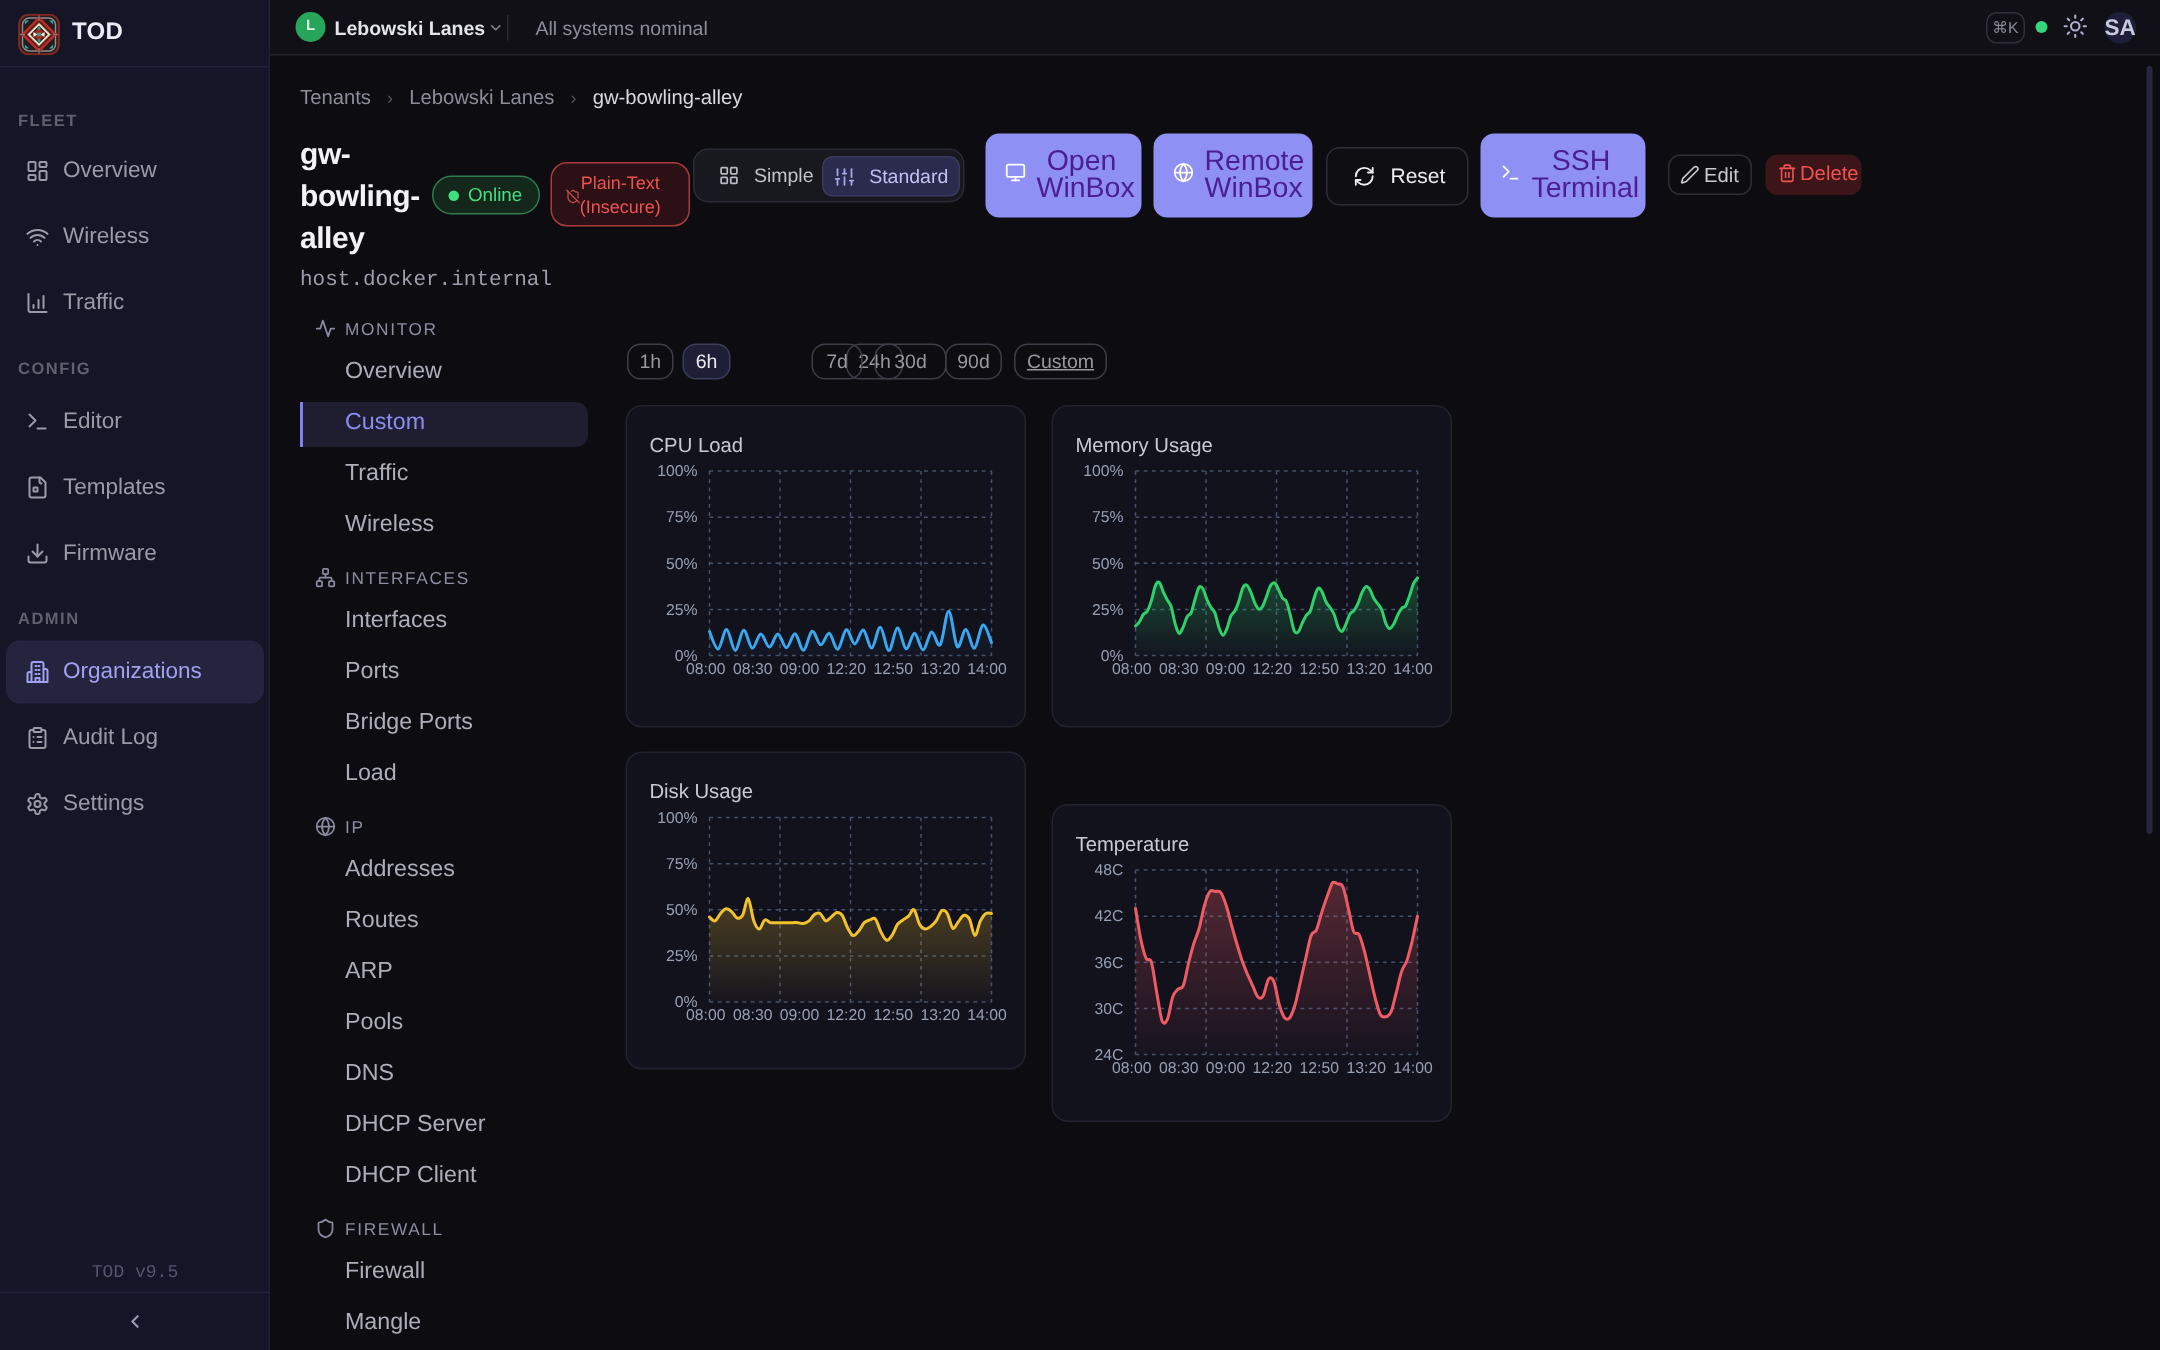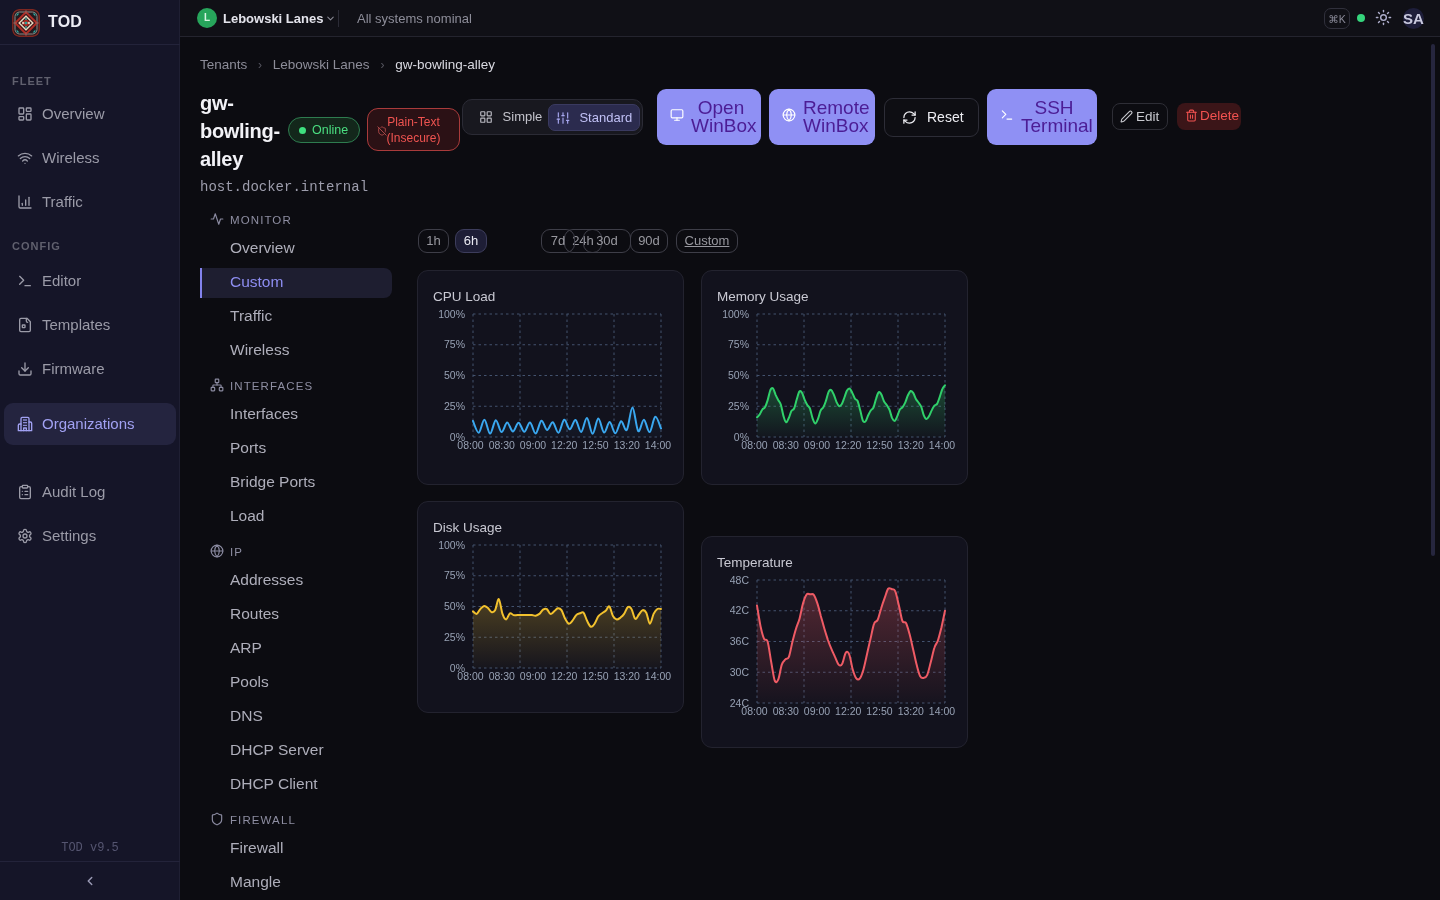--- a/index.html
+++ b/index.html
@@ -145,21 +145,21 @@
       </div>
 <div class="sb-item" style="top:348px;">
         <svg viewBox="0 0 24 24" fill="none" stroke="currentColor" stroke-width="2" stroke-linecap="round" stroke-linejoin="round">
           <path d="M21 15v4a2 2 0 0 1-2 2H5a2 2 0 0 1-2-2v-4"></path>
           <path d="m7 10 5 5 5-5"></path>
           <path d="M12 15V3"></path>
         </svg>
         <span>Firmware</span>
       </div>
 <div class="sb-label" style="top:407px;">ADMIN</div>
-<div class="sb-item active" style="top:403px;">
+<div class="sb-item active" style="top:427px;">
         <svg viewBox="0 0 24 24" fill="none" stroke="currentColor" stroke-width="2" stroke-linecap="round" stroke-linejoin="round">
           <path d="M6 22V4a2 2 0 0 1 2-2h8a2 2 0 0 1 2 2v18Z"></path>
           <path d="M6 12H4a2 2 0 0 0-2 2v8h4"></path>
           <path d="M18 9h2a2 2 0 0 1 2 2v11h-4"></path>
           <path d="M10 6h1"></path>
           <path d="M13 6h1"></path>
           <path d="M10 10h1"></path>
           <path d="M13 10h1"></path>
           <path d="M10 14h1"></path>
           <path d="M13 14h1"></path>

